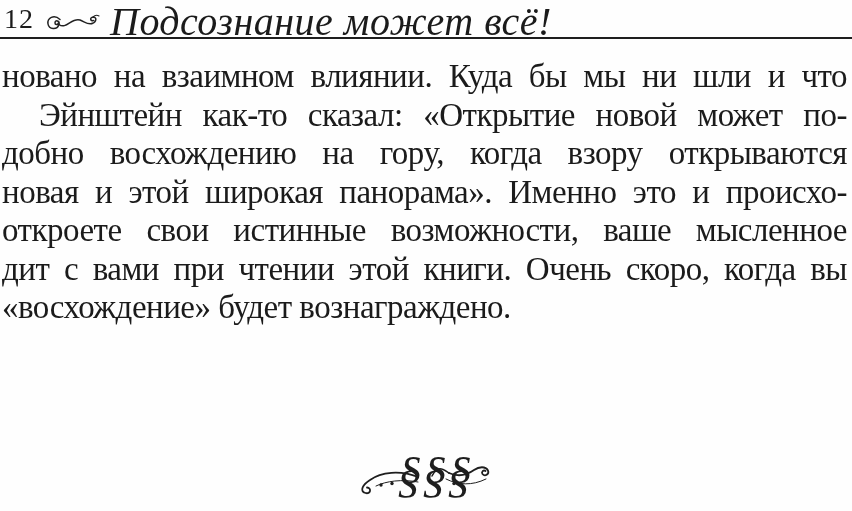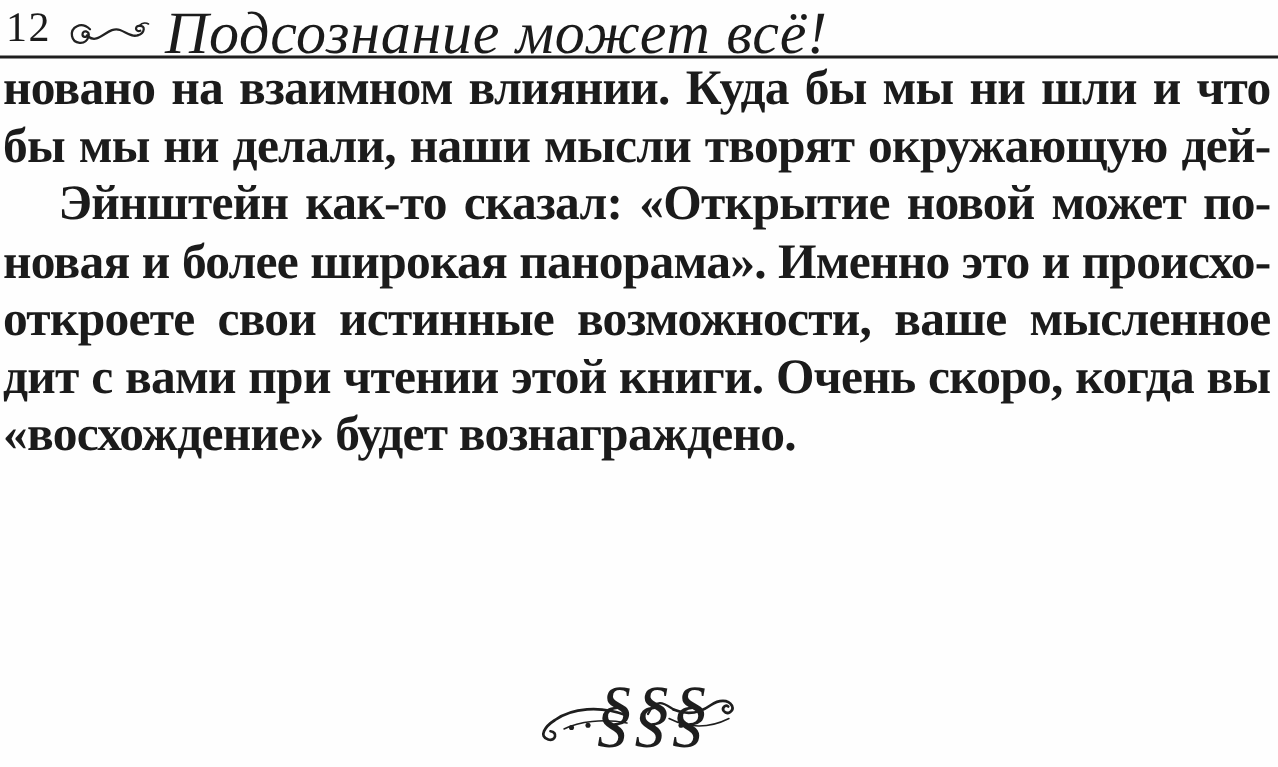--- a/index.html
+++ b/index.html
@@ -40,21 +40,21 @@
     font-size: 40px;
     font-style: italic;
     line-height: 1;
     letter-spacing: 0.5px;
     white-space: nowrap;
   }
   
   .textblock {
     position: absolute;
     top: 40px; left: 2px; right: 5px;
-    font-weight: bold;
+    padding-top: 17px;
   }
   .line {
     font-size: 33px;
     line-height: 38.5px;
     letter-spacing: -0.5px;
     white-space: nowrap;
     overflow: hidden;
     text-align: justify;
     text-align-last: justify;
   }
@@ -87,23 +87,23 @@
       <path d="M15,13 C22,18.5 28,5.5 36,8.5 C41,10.5 44,13.5 48,12"></path>
       <path d="M48,12 C52.5,10.5 53.5,5 48.5,5.8 C45.5,6.3 46.5,10 49.5,9"></path>
       <path d="M49,5.5 C51,3.5 53.5,3.5 55,4.5" stroke-width="1.1"></path>
     </svg>
 
     <span class="running-title">Подсознание может всё!</span>
   </div>
 
   <div class="textblock">
     <div class="line">новано на взаимном влиянии. Куда бы мы ни шли и что</div>
-    <div class="line">бы мы ни делали, наши мысли творят окружающую дей-</div>
     <div class="line para-indent">Эйнштейн как-то сказал: «Открытие новой может по-</div>
-    <div class="line">новая и более широкая панорама». Именно это и происхо-</div>
+    <div class="line">добно восхождению на гору, когда взору открываются</div>
+    <div class="line">новая и этой широкая панорама». Именно это и происхо-</div>
     <div class="line">откроете свои истинные возможности, ваше мысленное</div>
     <div class="line">дит с вами при чтении этой книги. Очень скоро, когда вы</div>
     <div class="line para-end">«восхождение» будет вознаграждено.</div>
   </div>
 
   <svg class="foot-ornament" viewBox="0 0 142 60" fill="none" stroke="#1e1e1e" stroke-width="1.8" stroke-linecap="round">
 
     <text class="orn-glyphs" x="43" y="41" font-size="50" stroke="none" fill="#1e1e1e">§§§</text>
 
     <path d="M64,26 C46,19 27,21 16,29 C9,33.5 5,40 11.5,42 C16.5,43.5 18,37 13,36.5"></path>

